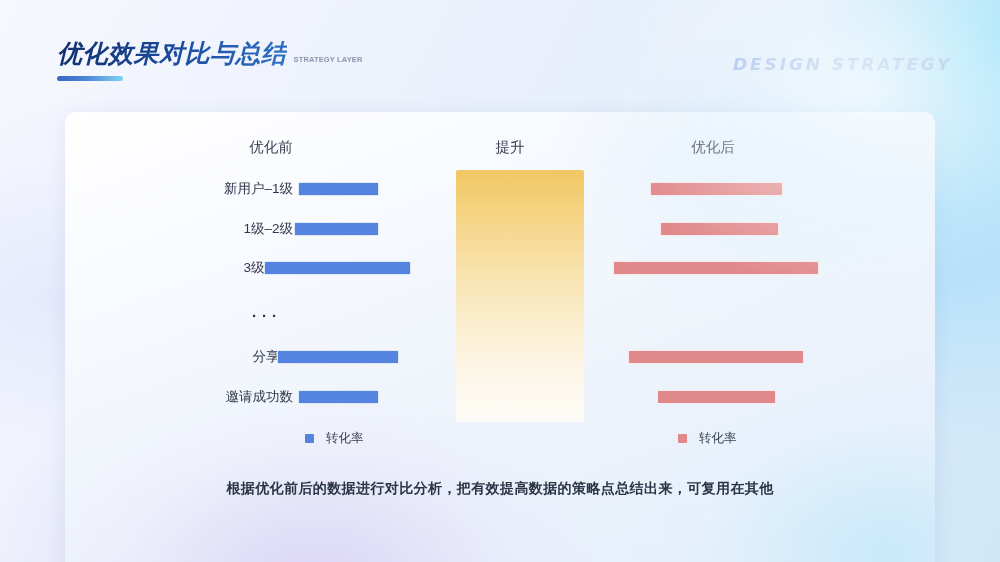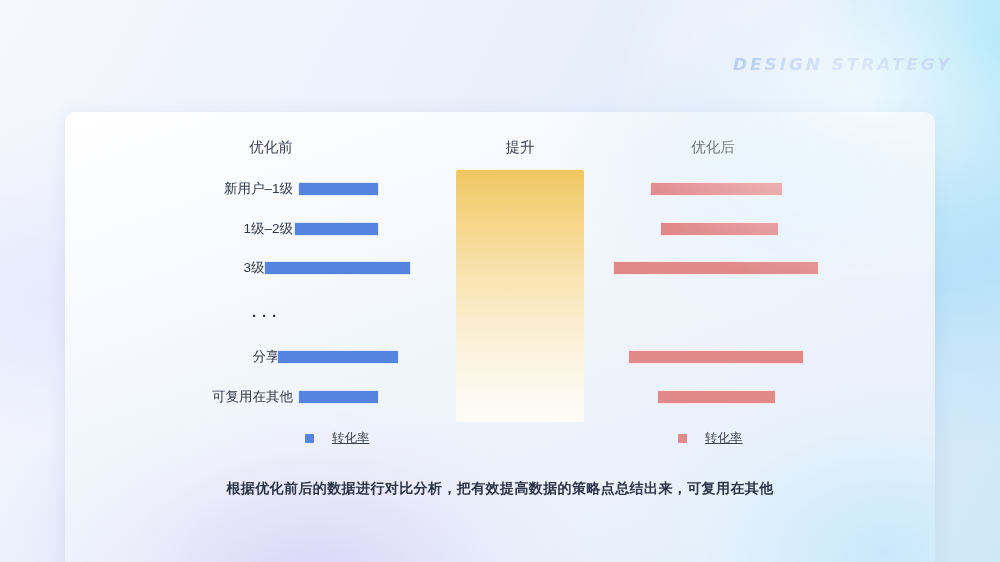--- a/index.html
+++ b/index.html
@@ -70,21 +70,21 @@
     overflow:hidden;
   }
 
   
   .chart { position:absolute; inset:0; }
   .col-head {
     position:absolute; font-size:14.5px; color:#3a4152; font-weight:normal;
     white-space:nowrap; transform:translateX(-50%);
   }
   .col-head.h1 { left:206px; top:26px; }
-  .col-head.h2 { left:455px; top:26px; }
+  .col-head.h2 { left:445px; top:26px; }
   .col-head.h3 { left:648px; top:26px; }
 
   
   .mid-panel {
     position:absolute; left:391px; top:58px; width:128px; height:252px;
     background:linear-gradient(180deg,#f1c762 0%,#f5d484 18%,#f8e2ad 40%,#fbeed0 62%,#fdf7e9 82%,#fdfcf8 100%);
     border-radius:2px;
   }
   .mid-label {
     position:absolute; left:391px; top:172px; width:128px;
@@ -104,38 +104,45 @@
   .bar.left  { background:#5584e0; border:1px solid rgba(255,255,255,.82); }
   .bar.right { background:#e1888a; border:1px solid rgba(255,255,255,.82); }
   .dots {
     position:absolute; right:642px; top:-9px; width:52px;
     text-align:center; color:#2b3040; font-size:15px; letter-spacing:5px;
     font-weight:bold; line-height:1;
   }
 
   
   .legend {
-    position:absolute; display:flex; align-items:center; gap:18px;
-    font-size:12.5px; color:#3b4252; white-space:nowrap;text-decoration:underline;
+    position:absolute; display:flex; align-items:center; gap:12px;
+    font-size:12.5px; color:#3b4252; white-space:nowrap;
   }
   .legend .sw { width:9px; height:9px; border-radius:1px; display:inline-block; }
   .legend.l { left:240px; top:318px; }
   .legend.r { left:613px; top:318px; }
 
   
   .caption {
     position:absolute; left:0; right:0; top:368px; text-align:center;
     font-size:14px; font-weight:bold; color:#2b3347; letter-spacing:.4px;
   }
 </style>
 </head>
 <body>
 
 <div id="slide">
 
+  <div class="header">
+    <div class="title-row">
+      <div class="title">优化效果对比与总结</div>
+      <div class="title-sub">STRATEGY LAYER</div>
+    </div>
+    <div class="accent-bar"></div>
+  </div>
   <div class="brand">DESIGN  STRATEGY</div>
 
   <div class="card">
     <div class="chart">
 
       <div class="col-head h1">优化前</div>
       <div class="col-head h2">提升</div>
       <div class="col-head h3">优化后</div>
 
       <div class="mid-panel"></div>
@@ -162,21 +169,21 @@
         <div class="dots">···</div>
       </div>
 
       <div class="row" style="top:245px">
         <div class="row-label">分享数</div>
         <div class="bar left" style="right:536px; width:122px"></div>
         <div class="bar right" style="left:563px;  width:176px"></div>
       </div>
 
       <div class="row" style="top:285px">
-        <div class="row-label">可复用在其他</div>
+        <div class="row-label">邀请成功数</div>
         <div class="bar left" style="right:556px; width:81px"></div>
         <div class="bar right" style="left:592px;  width:119px"></div>
       </div>
 
       <div class="legend l">
         <span class="sw" style="background: rgb(85, 132, 224);"></span>
         <span>转化率</span>
       </div>
       <div class="legend r">
         <span class="sw" style="background: rgb(225, 136, 138);"></span>

